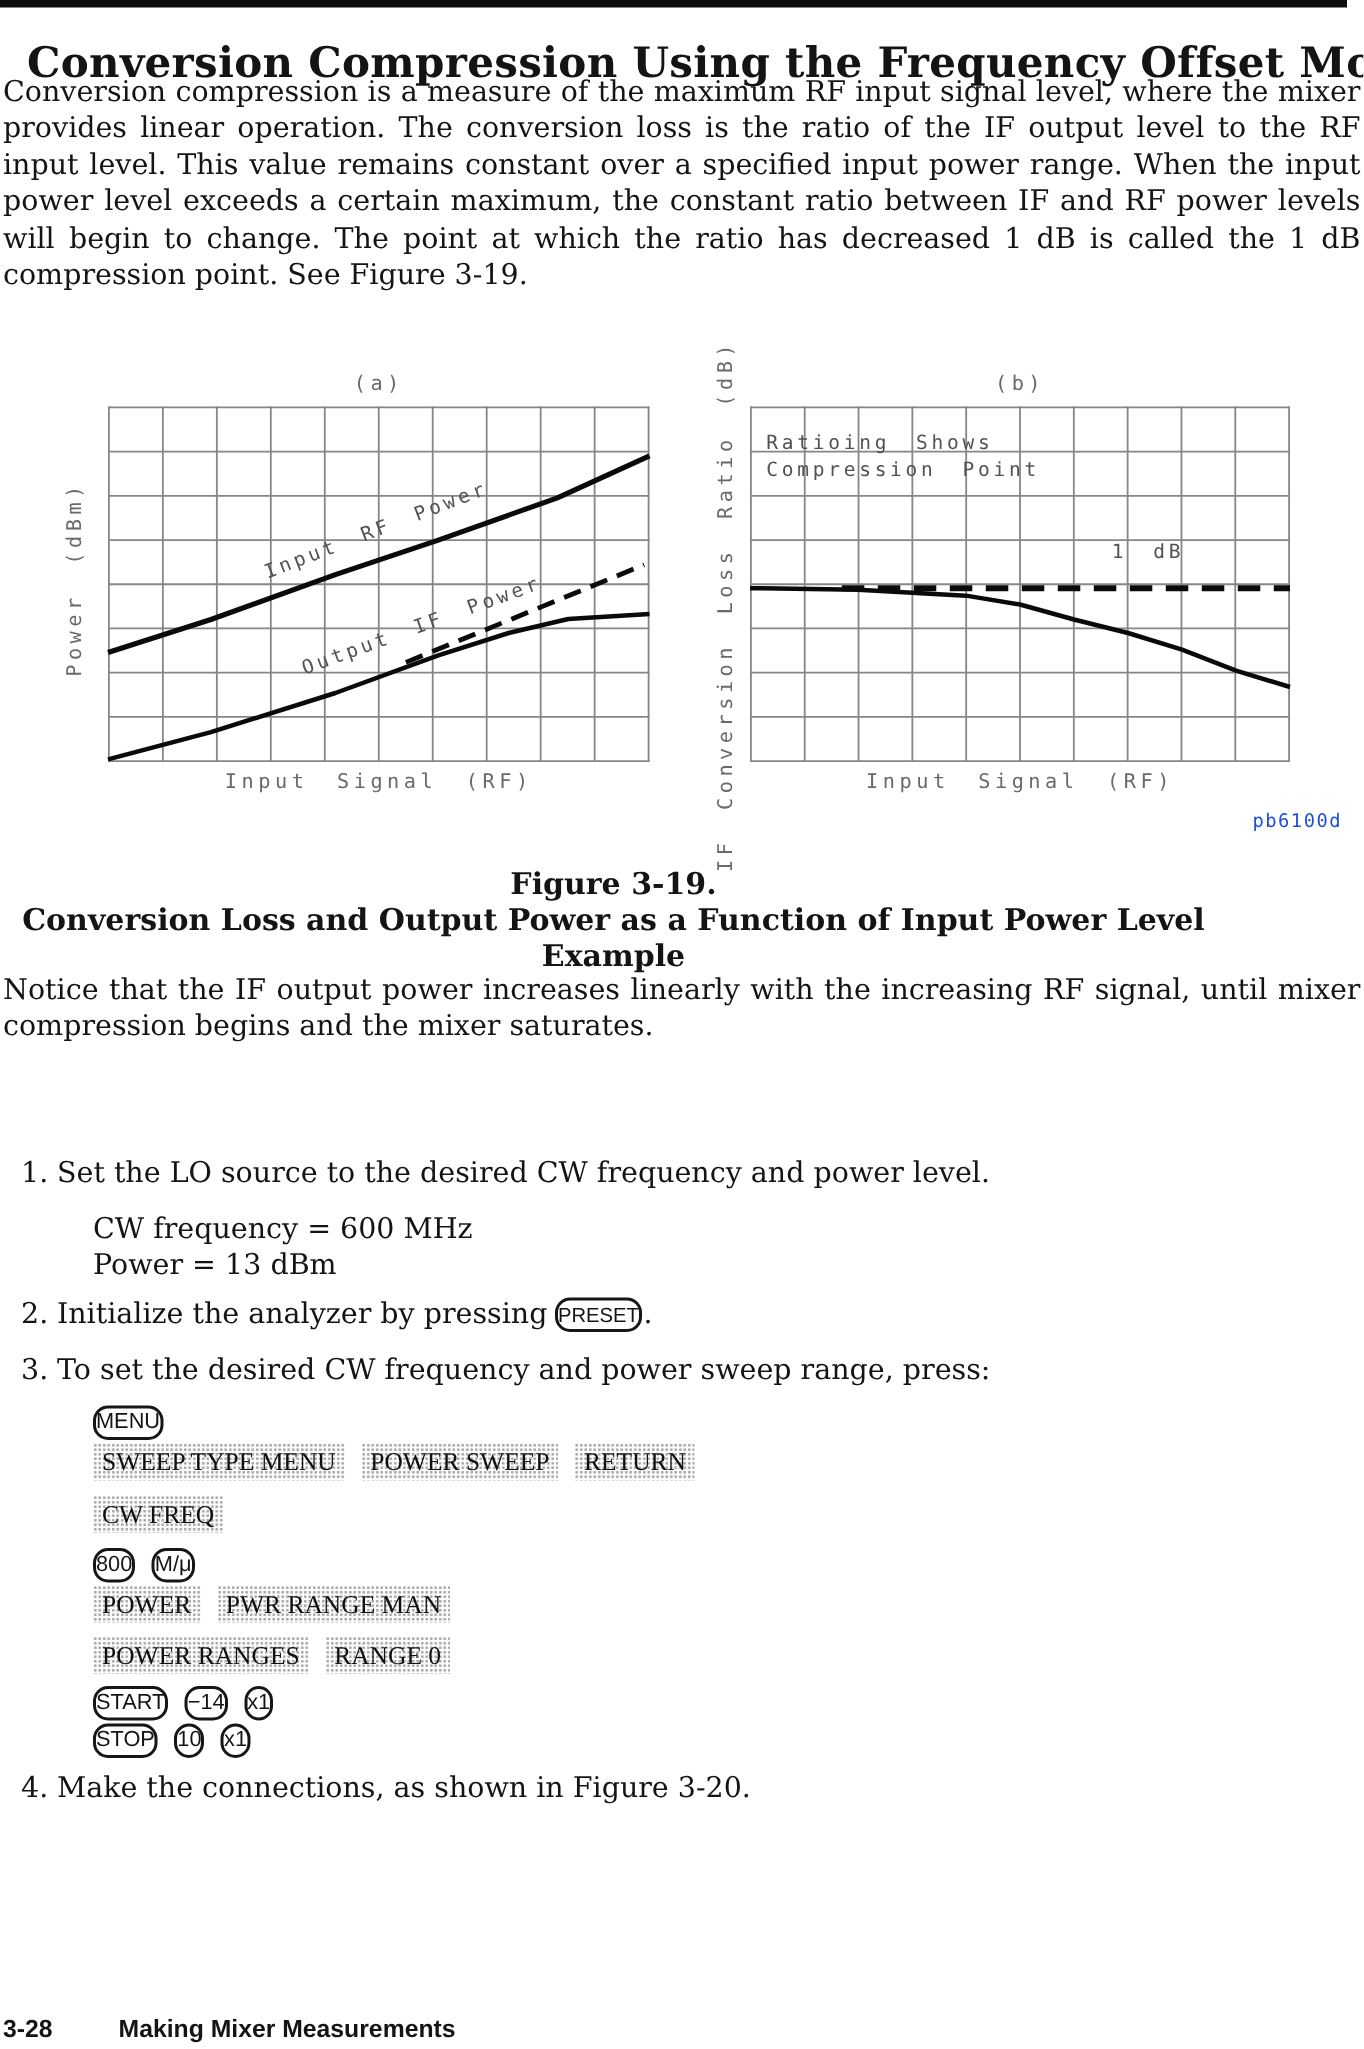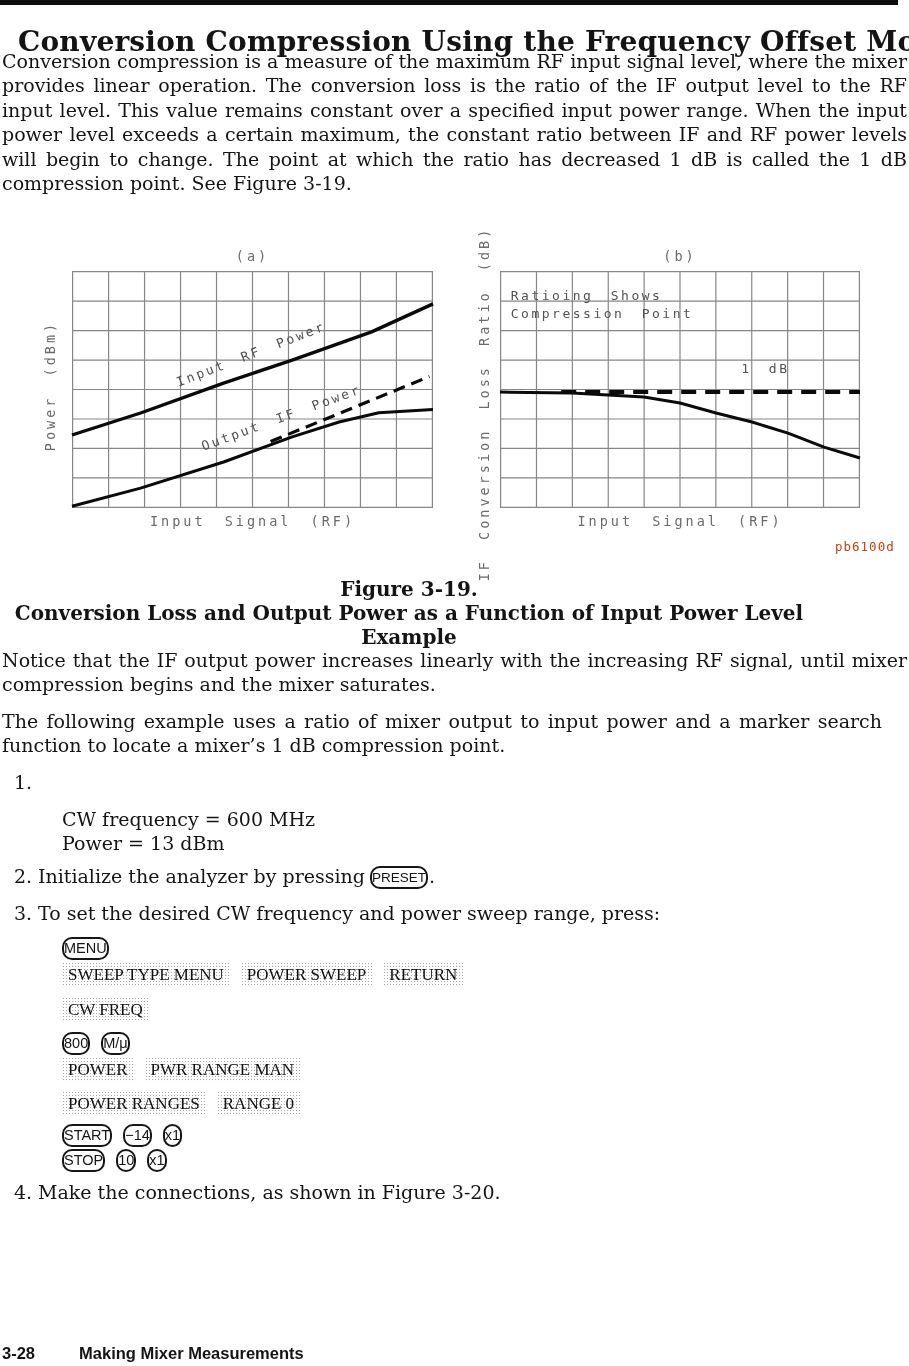--- a/index.html
+++ b/index.html
@@ -16,21 +16,21 @@
   #plot-a{left:72px;top:271px;width:361px;height:237px;}
   #plot-b{left:500px;top:271px;width:360px;height:173px;}
   .axlab{position:absolute;font-family:"DejaVu Sans Mono",monospace;font-size:13.5px;
          letter-spacing:3px;word-spacing:8px;color:#6a6a6a;white-space:nowrap;}
   .axlab.cen{text-align:center;}
   .axlab.rot{transform:translate(-50%,-50%) rotate(-90deg);}
   .plot-note{position:absolute;font-family:"DejaVu Sans Mono",monospace;font-size:13px;
              letter-spacing:2.5px;word-spacing:7px;color:#525252;white-space:nowrap;
              transform-origin:0 50%;}
   .watermark{position:absolute;left:835px;top:539px;font-family:"DejaVu Sans Mono",monospace;
-             font-size:12.5px;letter-spacing:1px;color:#c2410c;}
+             font-size:12.5px;letter-spacing:1px;color:#1d4ed8;}
   .caption{position:absolute;left:0;width:818px;text-align:center;font-weight:bold;
            font-size:20px;line-height:24px;}
   
   .step{position:absolute;left:14px;display:flex;font-size:19px;line-height:24px;width:880px;}
   .step .num{width:24px;flex:none;}
   .sub{position:absolute;left:62px;font-size:19px;line-height:24.5px;}
   
   .keyrow{position:absolute;left:62px;display:flex;gap:11px;align-items:center;}
   .hardkey{display:inline-block;border:2px solid #161616;border-radius:10px;padding:0 0;
            font-family:"Liberation Sans",sans-serif;font-size:14.5px;line-height:19px;
@@ -126,24 +126,24 @@
 
     <div class="watermark">pb6100d</div>
   </div>
 
   <div class="caption" style="top:577px">
     <div>Figure 3-19.</div>
     <div>Conversion Loss and Output Power as a Function of Input Power Level Example</div>
   </div>
 
   <p class="body-par" style="top:648px">Notice that the IF output power increases linearly with the increasing RF signal, until mixer compression begins and the mixer saturates.</p>
-  <p class="body-par" style="top:709px;width:880px">The following example uses a ratio of mixer output to input power and a marker search function to locate a mixer’s 1 dB compression point.</p>
 
   <div class="step" style="top:770px">
     <span class="num">1.</span>
+    <span>Set the LO source to the desired CW frequency and power level.</span>
   </div>
   <div class="sub" style="top:807px">CW frequency = 600 MHz</div>
   <div class="sub" style="top:831px">Power = 13 dBm</div>
 
   <div class="step" style="top:864px">
     <span class="num">2.</span>
     <span>
       <span>Initialize the analyzer by pressing</span><span class="hardkey inline-key">PRESET</span><span>.</span>
     </span>
   </div>

